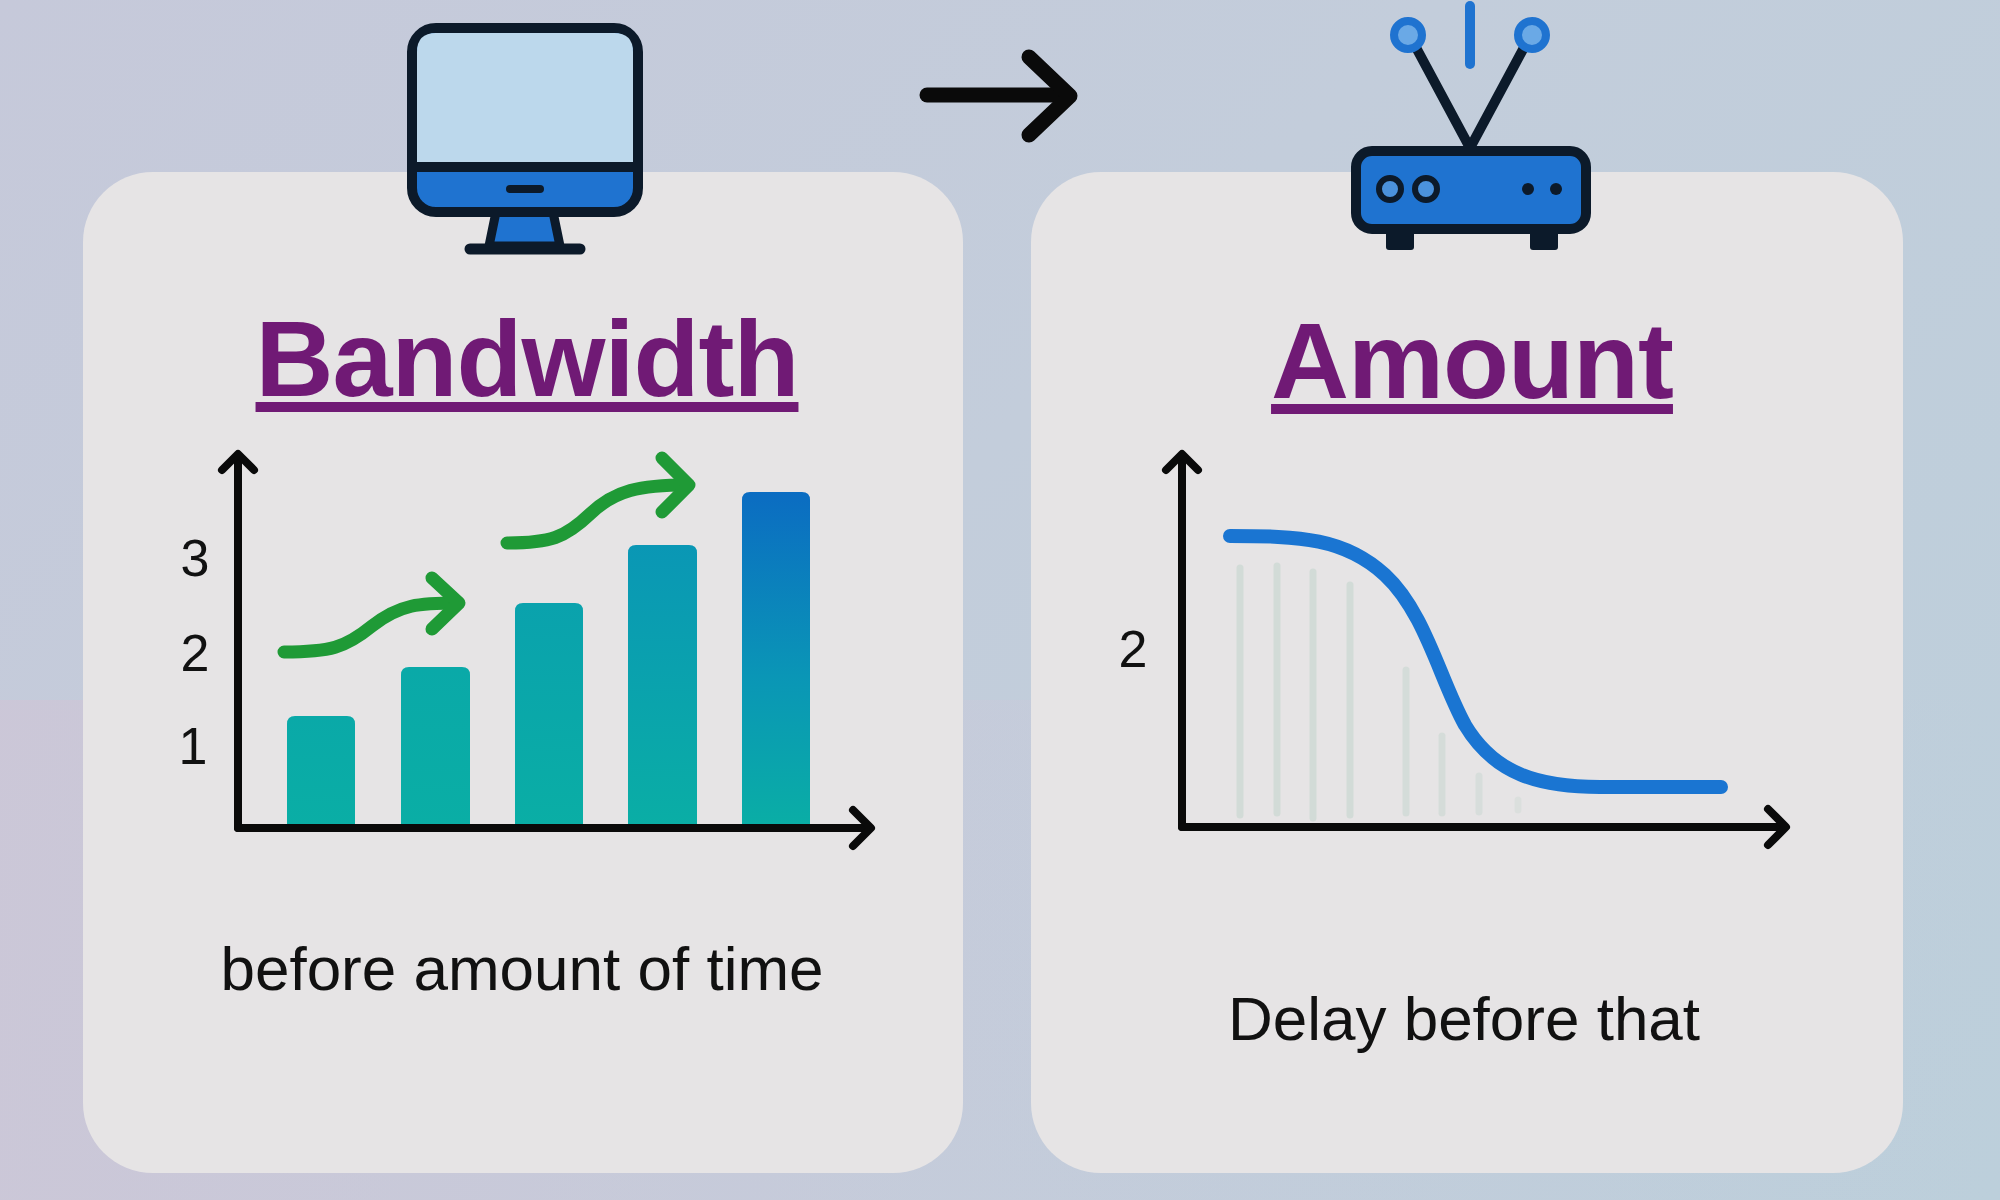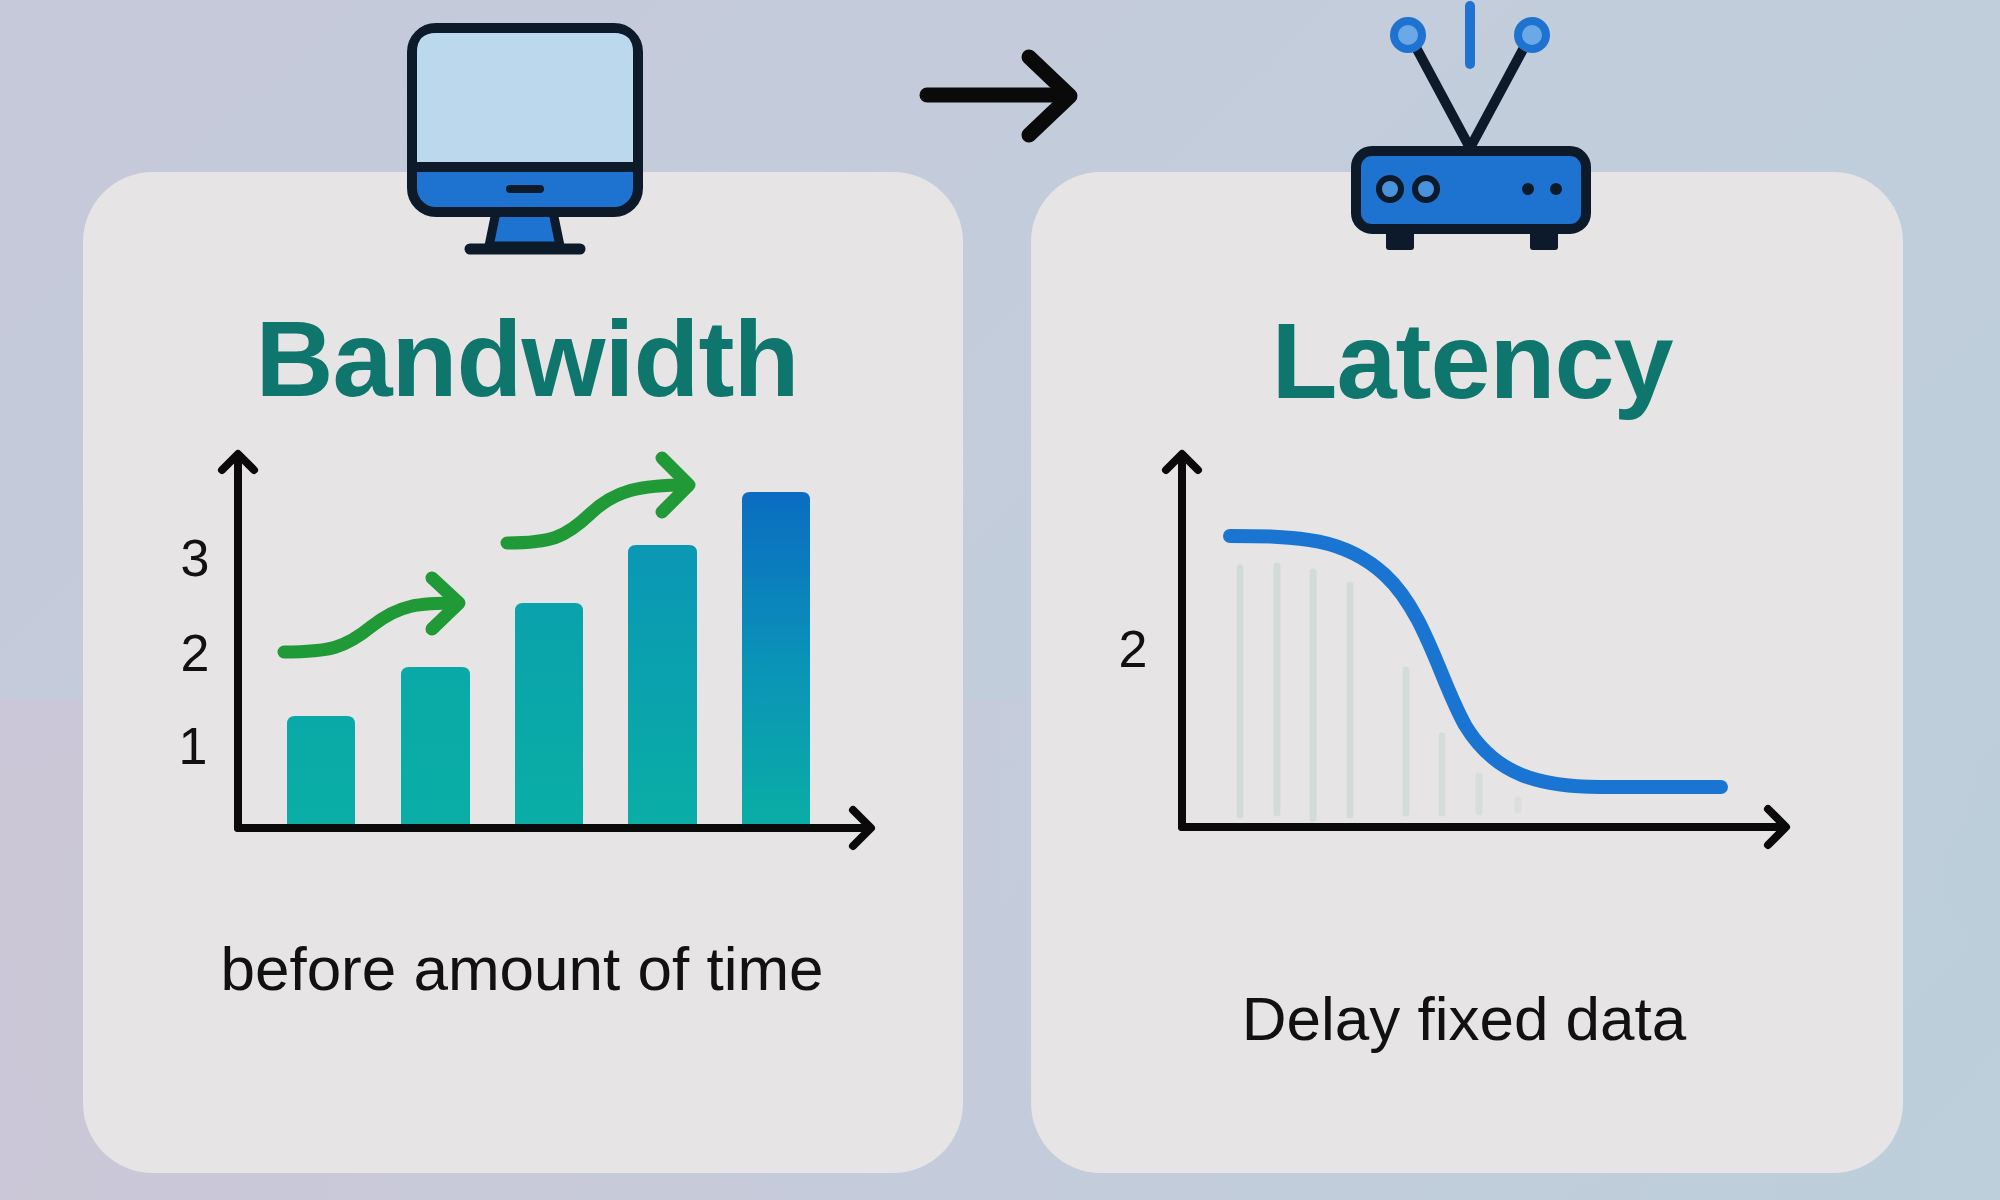--- a/index.html
+++ b/index.html
@@ -12,23 +12,23 @@
     position:absolute; left:0; right:0; bottom:0; height:500px;
     background: linear-gradient(90deg, rgba(205,198,215,0.8) 0%, rgba(205,200,218,0.3) 50%, rgba(195,205,220,0) 100%);
   }
   .card {
     position:absolute; top:172px; height:1001px;
     background:#e6e4e5; border-radius:70px;
   }
   .card.left  { left:83px;  width:880px; }
   .card.right { left:1031px; width:872px; }
   .title {
-    position:absolute; font-weight:700; color:#0f766e;
+    position:absolute; font-weight:700; color:#701a75;
     font-size:108px; letter-spacing:-1px; line-height:1;
-    white-space:nowrap; transform:translateX(-50%);
+    white-space:nowrap; transform:translateX(-50%);text-decoration:underline;
   }
   .desc {
     position:absolute; color:#111; font-size:62px; line-height:77px;
     text-align:center; transform:translateX(-50%); white-space:nowrap;
   }
   .desc span { display:block; }
   .tick {
     position:absolute; font-size:52px; color:#111; line-height:1;
     transform:translate(-50%,-50%);
   }
@@ -67,21 +67,21 @@
   <rect x="1386" y="222" width="28" height="28" rx="3" fill="#0c1a2a"></rect>
   <rect x="1530" y="222" width="28" height="28" rx="3" fill="#0c1a2a"></rect>
   <rect x="1356" y="151" width="230" height="78" rx="16" fill="#1f73d0" stroke="#0c1a2a" stroke-width="10"></rect>
   <circle cx="1390" cy="189" r="11" fill="#4b92dc" stroke="#0c1a2a" stroke-width="6"></circle>
   <circle cx="1426" cy="189" r="11" fill="#4b92dc" stroke="#0c1a2a" stroke-width="6"></circle>
   <circle cx="1528" cy="189" r="6" fill="#0c1a2a"></circle>
   <circle cx="1556" cy="189" r="6" fill="#0c1a2a"></circle>
 </svg>
 
 <div class="title" style="left:527px; top:305px;">Bandwidth</div>
-<div class="title" style="left:1472px; top:307px;">Latency</div>
+<div class="title" style="left:1472px; top:307px;">Amount</div>
 
 <svg class="abs" width="2000" height="1200" viewBox="0 0 2000 1200" style="pointer-events:none">
   <defs>
     <linearGradient id="bar5" x1="0" y1="0" x2="0" y2="1">
       <stop offset="0" stop-color="#0b6cc2"></stop>
       <stop offset="0.55" stop-color="#0a96b6"></stop>
       <stop offset="1" stop-color="#0aaea5"></stop>
     </linearGradient>
     <linearGradient id="bar4" x1="0" y1="0" x2="0" y2="1">
       <stop offset="0" stop-color="#0a97b5"></stop>
@@ -140,14 +140,14 @@
   <polyline points="1768,809 1786,827 1768,845" fill="none" stroke="#0a0a0a" stroke-width="8" stroke-linecap="round" stroke-linejoin="round"></polyline>
   <path d="M1230 536 C 1300 536, 1345 538, 1385 575 C 1425 612, 1440 680, 1465 725 C 1495 775, 1540 787, 1600 787 L 1721 787" fill="none" stroke="#1a75d2" stroke-width="14" stroke-linecap="round"></path>
 </svg>
 
 <div class="tick" style="left:1133px; top:649px;">2</div>
 
 <div class="desc" style="left:522px; top:930px;">
   <span>before amount of time</span>
 </div>
 <div class="desc" style="left:1464px; top:980px;">
-  <span>Delay fixed data</span>
+  <span>Delay before that</span>
 </div>
 
 </body></html>

